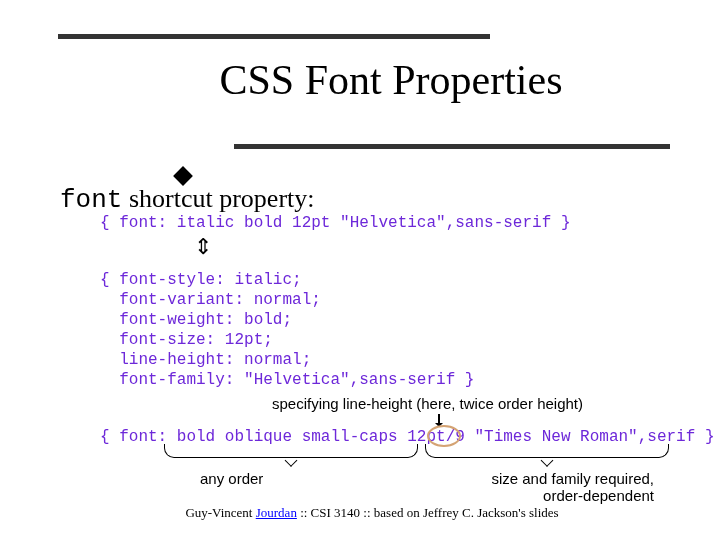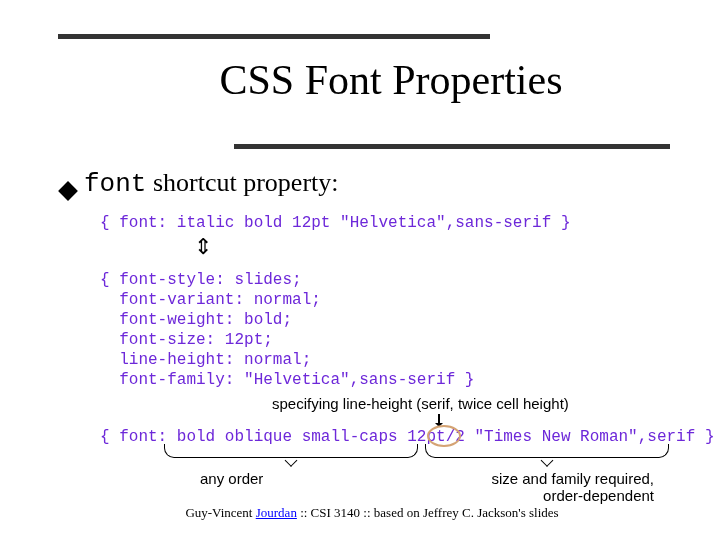--- a/index.html
+++ b/index.html
@@ -37,21 +37,22 @@
     left: 234px;
     width: 436px;
     height: 5px;
     background: #333;
   }
   .bullet-row {
     position: absolute;
     top: 168px;
     left: 60px;
     display: flex;
-    align-items: flex-end;
+    align-items: center;
+    flex-direction: column;
   }
   .bullet {
     width: 16px;
     height: 16px;
     position: relative;
     margin-right: 8px;
   }
   .bullet::before {
     content: "";
     position: absolute;
@@ -171,31 +172,31 @@
   <span class="bullet"></span>
   <span class="bullet-text">
     <span class="code">font</span><span> shortcut property:</span>
   </span>
 </div>
 
 <div class="code-block code1">{ font: italic bold 12pt "Helvetica",sans-serif }</div>
 
 <div class="arrow-down">⇕</div>
 
-<div class="code-block code2">{ font-style: slides;
+<div class="code-block code2">{ font-style: italic;
   font-variant: normal;
   font-weight: bold;
   font-size: 12pt;
   line-height: normal;
   font-family: "Helvetica",sans-serif }</div>
 
-<div class="ann lh-ann">specifying line-height (serif, twice cell height)</div>
+<div class="ann lh-ann">specifying line-height (here, twice order height)</div>
 <div class="lh-arrow"></div>
 
-<div class="code-block code3">{ font: bold oblique small-caps 12pt/2 "Times New Roman",serif }</div>
+<div class="code-block code3">{ font: bold oblique small-caps 12pt/9 "Times New Roman",serif }</div>
 <div class="lh-oval"></div>
 
 <div class="brace brace1"></div>
 <div class="brace brace2"></div>
 
 <div class="ann ann1">any order</div>
 <div class="ann ann2">size and family required, order-dependent</div>
 
 <div class="footer">
   <span>Guy-Vincent </span><span class="link">Jourdan</span><span> :: CSI 3140 :: based on Jeffrey C. Jackson's slides</span>

